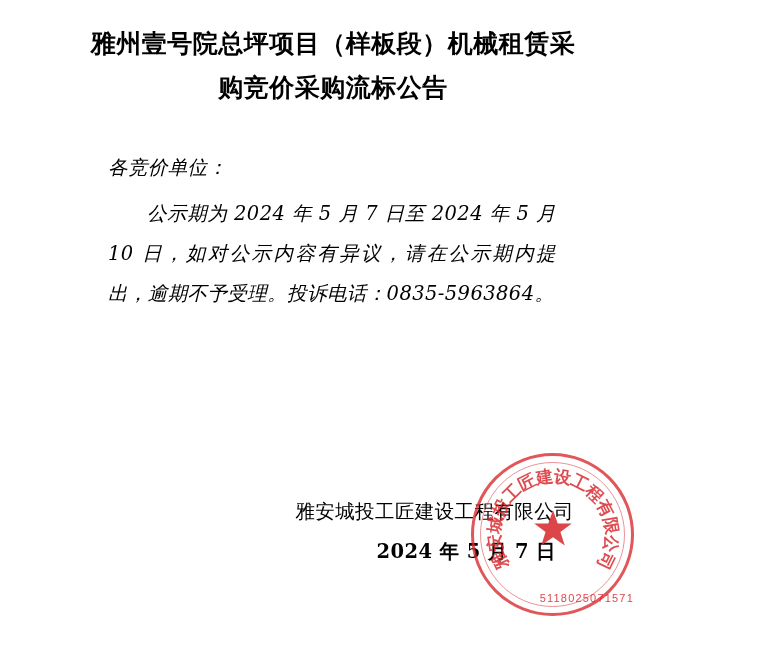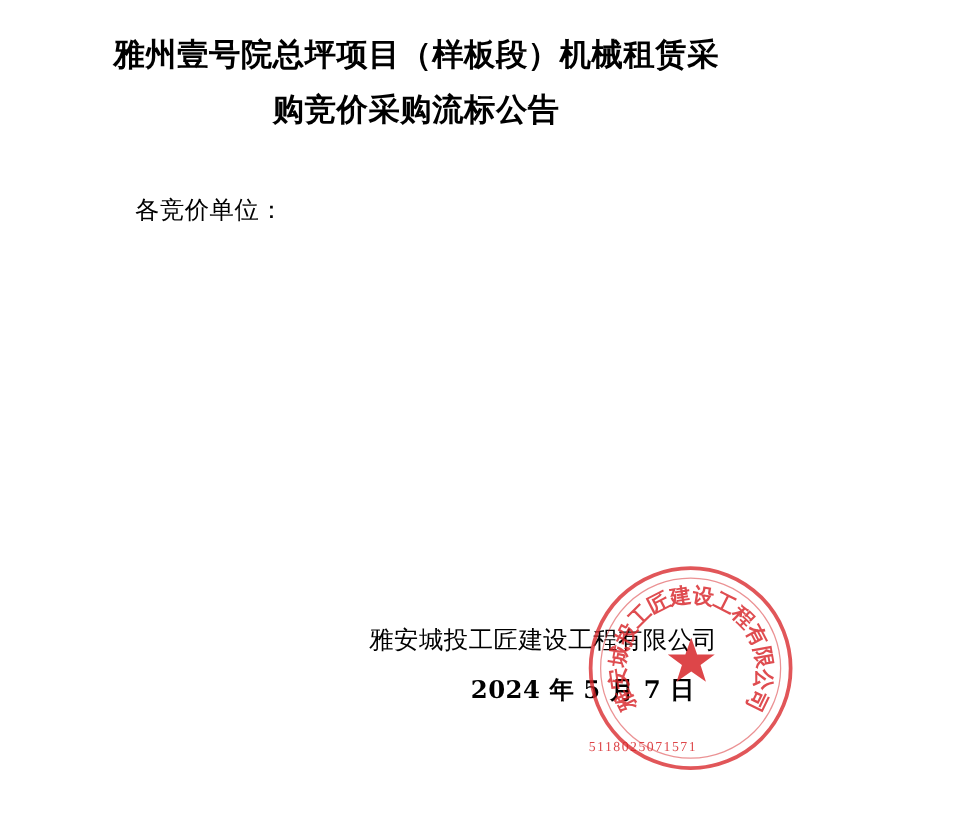--- a/index.html
+++ b/index.html
@@ -34,20 +34,21 @@
     padding: 0 110px 0 108px;
     margin-top: 38px;
   }
   .para {
     font-size: 19.5px;
     line-height: 40px;
     text-align: justify;
     text-justify: inter-ideograph;
     margin: 0 0 10px 0;
     letter-spacing: 0.4px;
+    font-style: italic;
   }
   .para.indent {
     text-indent: 39px;
   }
   .para.salutation {
     text-indent: 0;
     margin-bottom: 6px;
   }
   .signature-block {
     position: absolute;
@@ -116,37 +117,38 @@
     font-weight: bold;
     color: #d8262a;
     opacity: 0.82;
     transform-origin: 0 0;
   }
   .seal-code {
     position: absolute;
     left: 0;
     bottom: 12px;
     width: 163px;
-    text-align: left;
-    font-family: Liberation Serif, serif;
+    text-align: right;
+    font-family: Liberation Sans, sans-serif;
     font-size: 11px;
     letter-spacing: 1.2px;
     color: #d8262a;
     opacity: 0.85;
   }
 </style>
 </head>
 <body>
 
 <div class="page">
 
   <h1 class="doc-title">雅州壹号院总坪项目（样板段）机械租赁采购竞价采购流标公告</h1>
 
   <div class="body-block">
     <p class="para salutation">各竞价单位：</p>
+    <p class="para indent">公示期为 2024 年 5 月 7 日至 2024 年 5 月 10 日，如对公示内容有异议，请在公示期内提出，逾期不予受理。投诉电话：0835-5963864。</p>
   </div>
 
   <div class="signature-block">
     <div class="sig-line">雅安城投工匠建设工程有限公司</div>
     <div class="sig-line date">2024 年 5 月 7 日</div>
   </div>
 
   <div class="seal">
     <div class="seal-ring"></div>
     <div class="seal-ring inner"></div>

